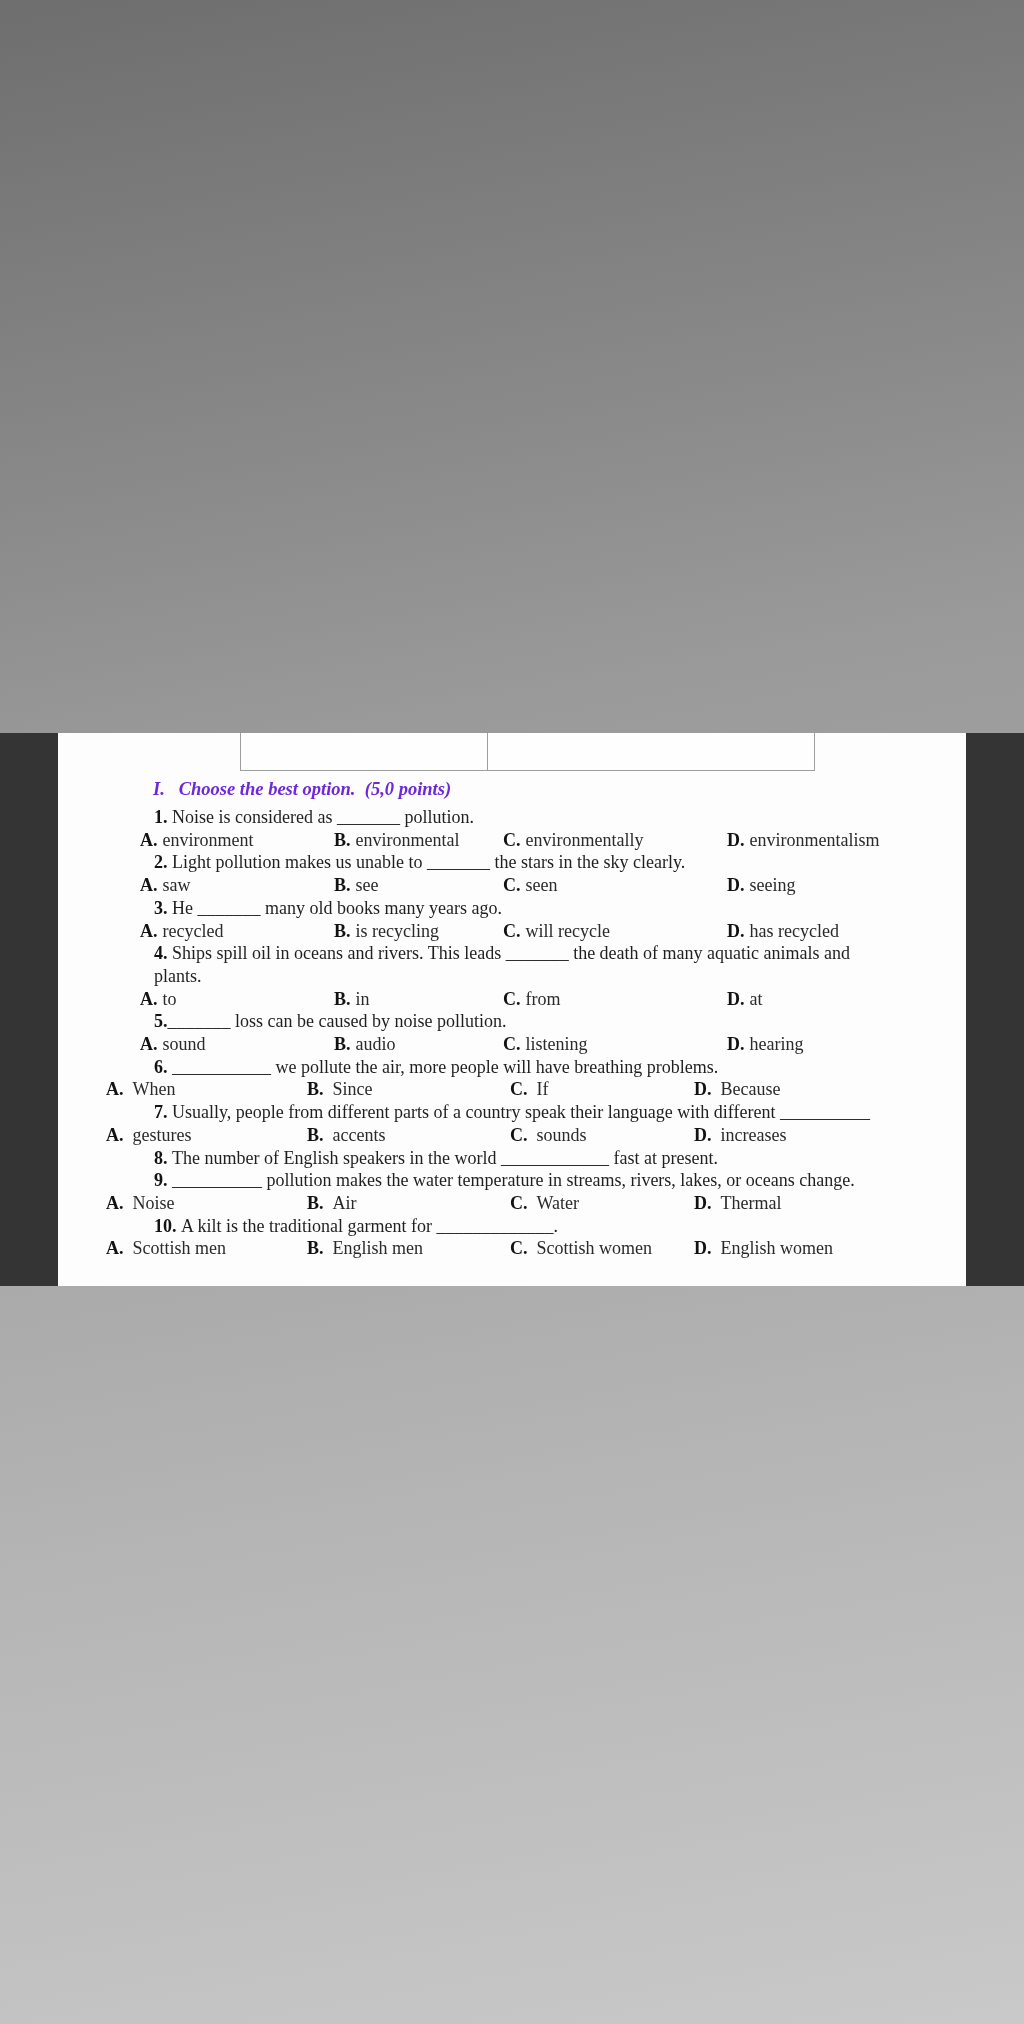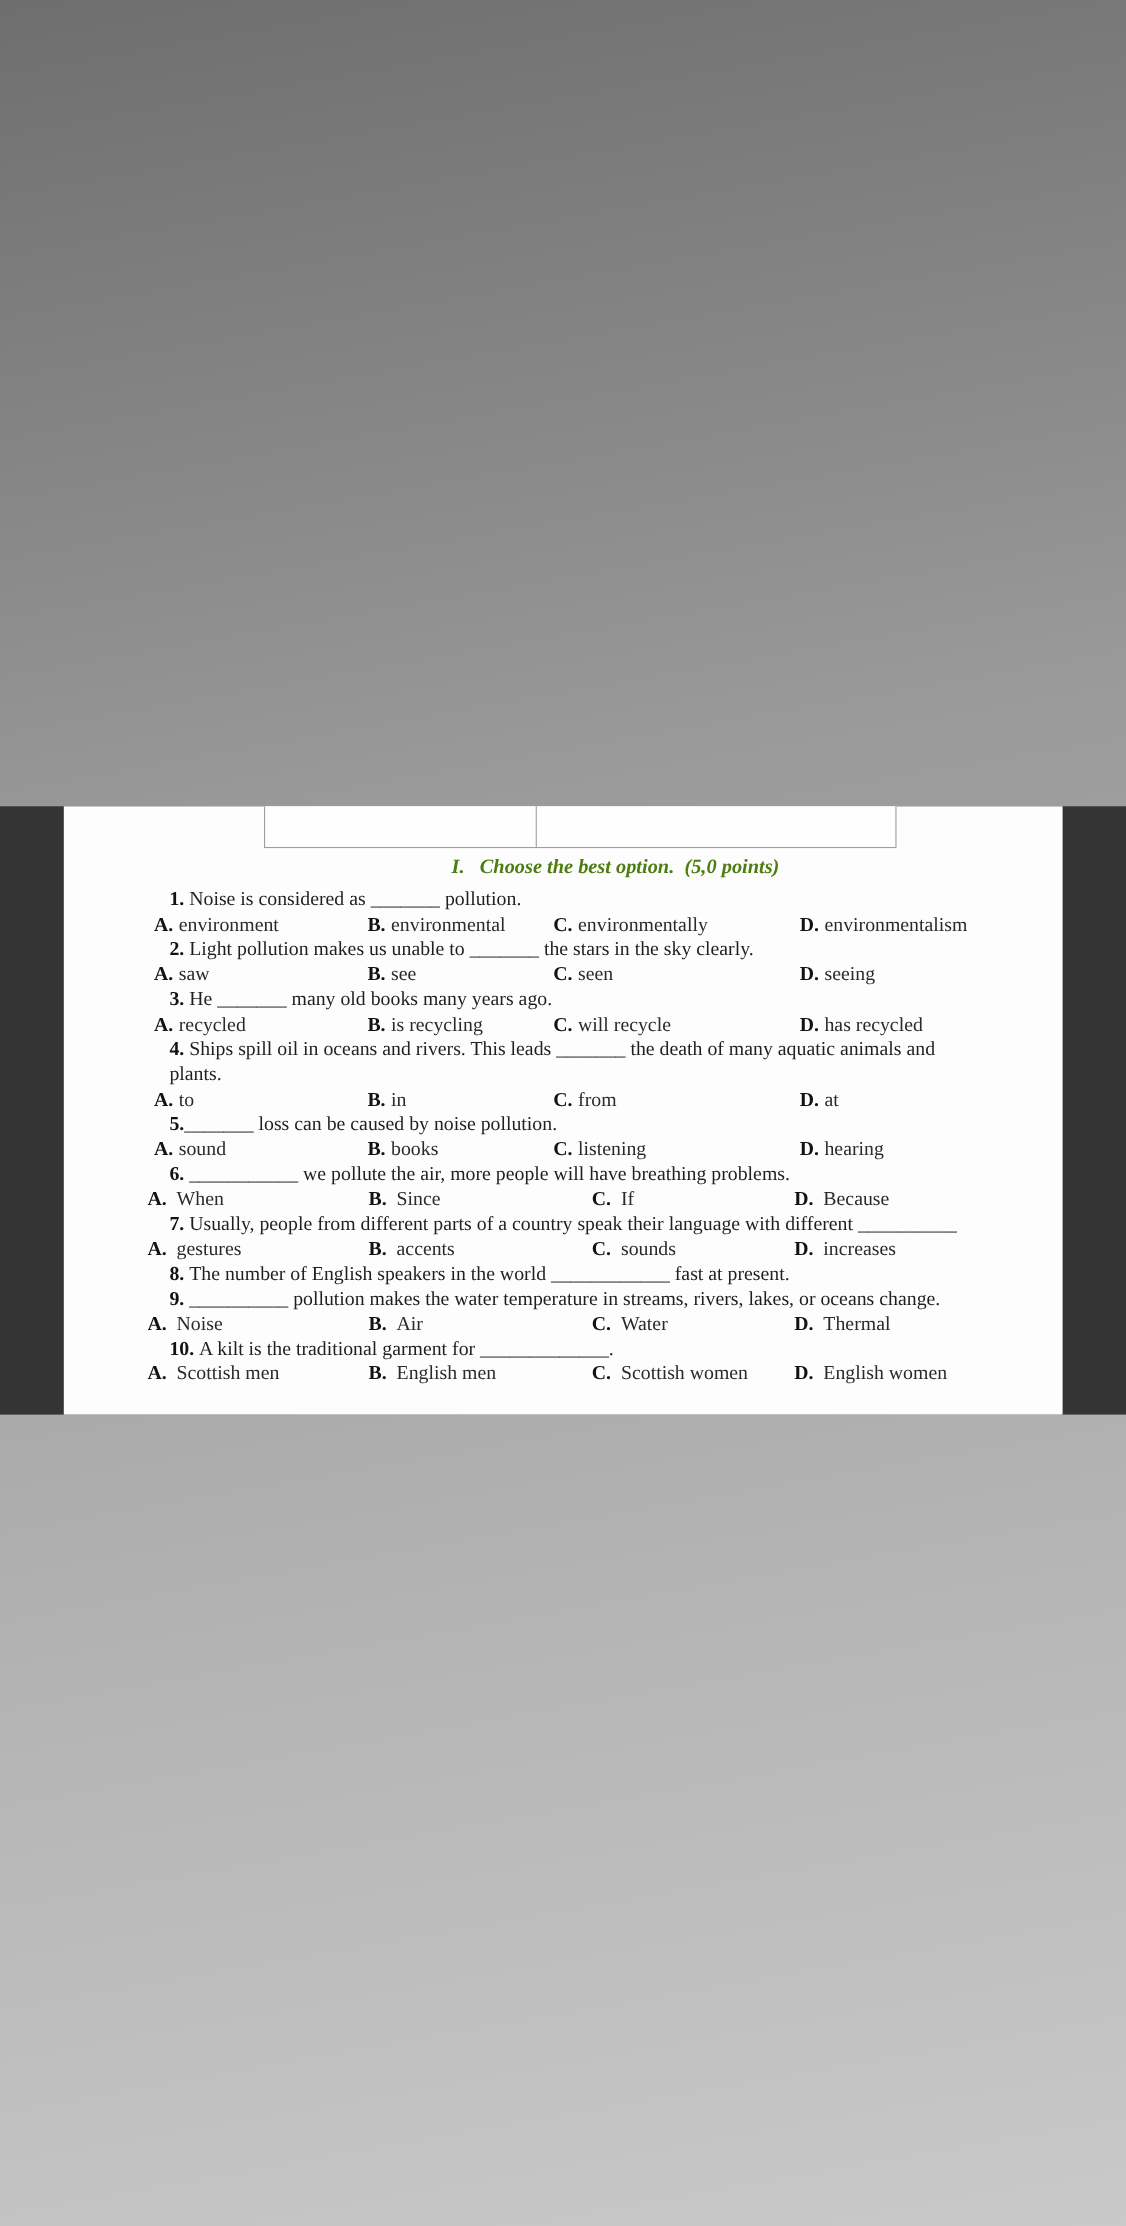--- a/index.html
+++ b/index.html
@@ -28,38 +28,37 @@
     box-sizing: border-box;
     background: #fefefe;
   }
   .htable .cellL { width: 247px; border-right: 1px solid #9e9e9e; box-sizing: border-box; }
   .htable .cellR { flex: 1; }
   .content { position: absolute; top: 44px; left: 0; width: 100%; }
   .heading {
     margin: 0 0 5px 95px;
     font-weight: bold; font-style: italic;
     font-size: 18.5px; line-height: 24px;
-    color: #4d7c0f;
+    color: #6d28d9;
     white-space: pre-wrap;
-    text-align: center;
   }
   .qline {
     margin: 0 12px 0 96px;
     font-size: 18px; line-height: 22.7px;
     color: #1f1f1f;
     white-space: pre-wrap;
   }
   .qnum { font-weight: bold; color: #121212; }
   .opts {
     display: grid;
     font-size: 18px; line-height: 22.7px;
     color: #2a2a2a;
   }
   .opts.t1 { margin-left: 82px; grid-template-columns: 194px 169px 224px auto; }
-  .opts.t2 { margin-left: 76px; grid-template-columns: 201px 203px 184px auto; }
+  .opts.t2 { margin-left: 48px; grid-template-columns: 201px 203px 184px auto; }
   .opt { white-space: pre; overflow: hidden; }
   .L { font-weight: bold; color: #121212; margin-right: 5px; }
   .opts.t2 .L { margin-right: 9px; }
 </style>
 </head>
 <body>
 
 <div class="band">
   <div class="page">
     <div class="htable">
@@ -103,21 +102,21 @@
               <span class="opt"><span class="L">A.</span><span>to</span></span>
               <span class="opt"><span class="L">B.</span><span>in</span></span>
               <span class="opt"><span class="L">C.</span><span>from</span></span>
               <span class="opt"><span class="L">D.</span><span>at</span></span>
             </div>
           </div>
           <div class="q">
             <p class="qline"><span class="qnum">5.</span><span>_______ loss can be caused by noise pollution.</span></p>
             <div class="opts t1">
               <span class="opt"><span class="L">A.</span><span>sound</span></span>
-              <span class="opt"><span class="L">B.</span><span>books</span></span>
+              <span class="opt"><span class="L">B.</span><span>audio</span></span>
               <span class="opt"><span class="L">C.</span><span>listening</span></span>
               <span class="opt"><span class="L">D.</span><span>hearing</span></span>
             </div>
           </div>
           <div class="q">
             <p class="qline"><span class="qnum">6. </span><span>___________ we pollute the air, more people will have breathing problems.</span></p>
             <div class="opts t2">
               <span class="opt"><span class="L">A.</span><span>When</span></span>
               <span class="opt"><span class="L">B.</span><span>Since</span></span>
               <span class="opt"><span class="L">C.</span><span>If</span></span>

